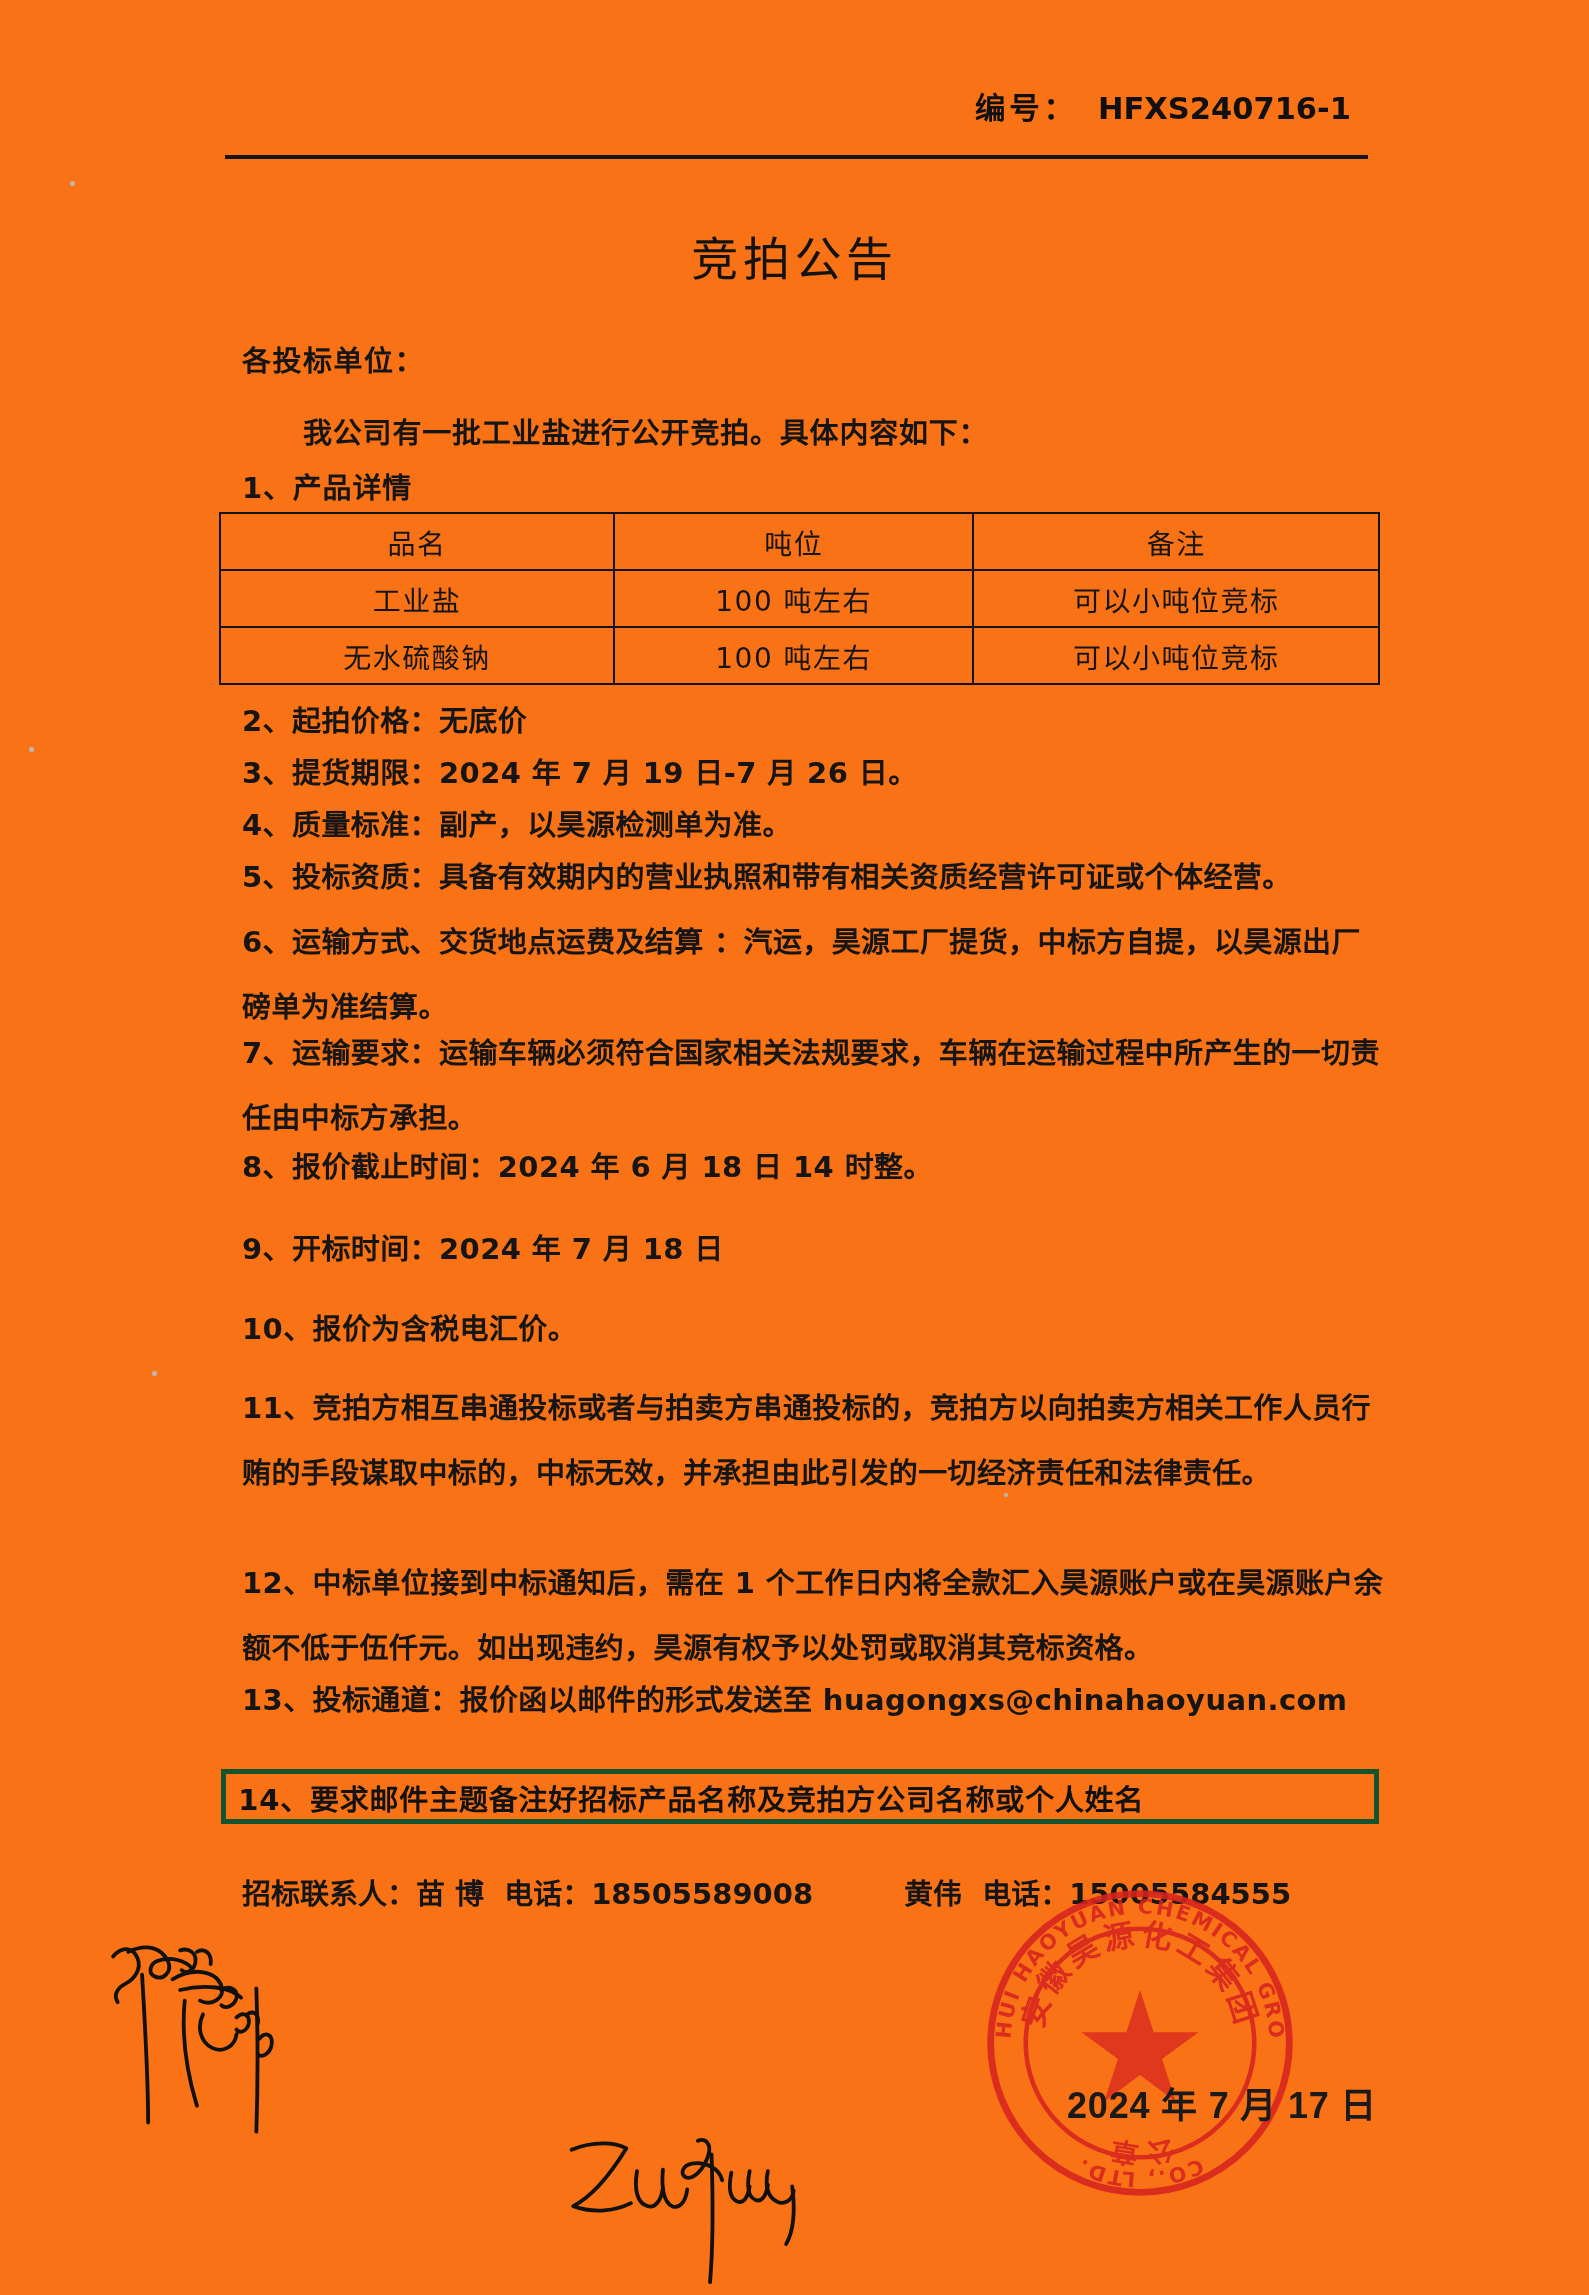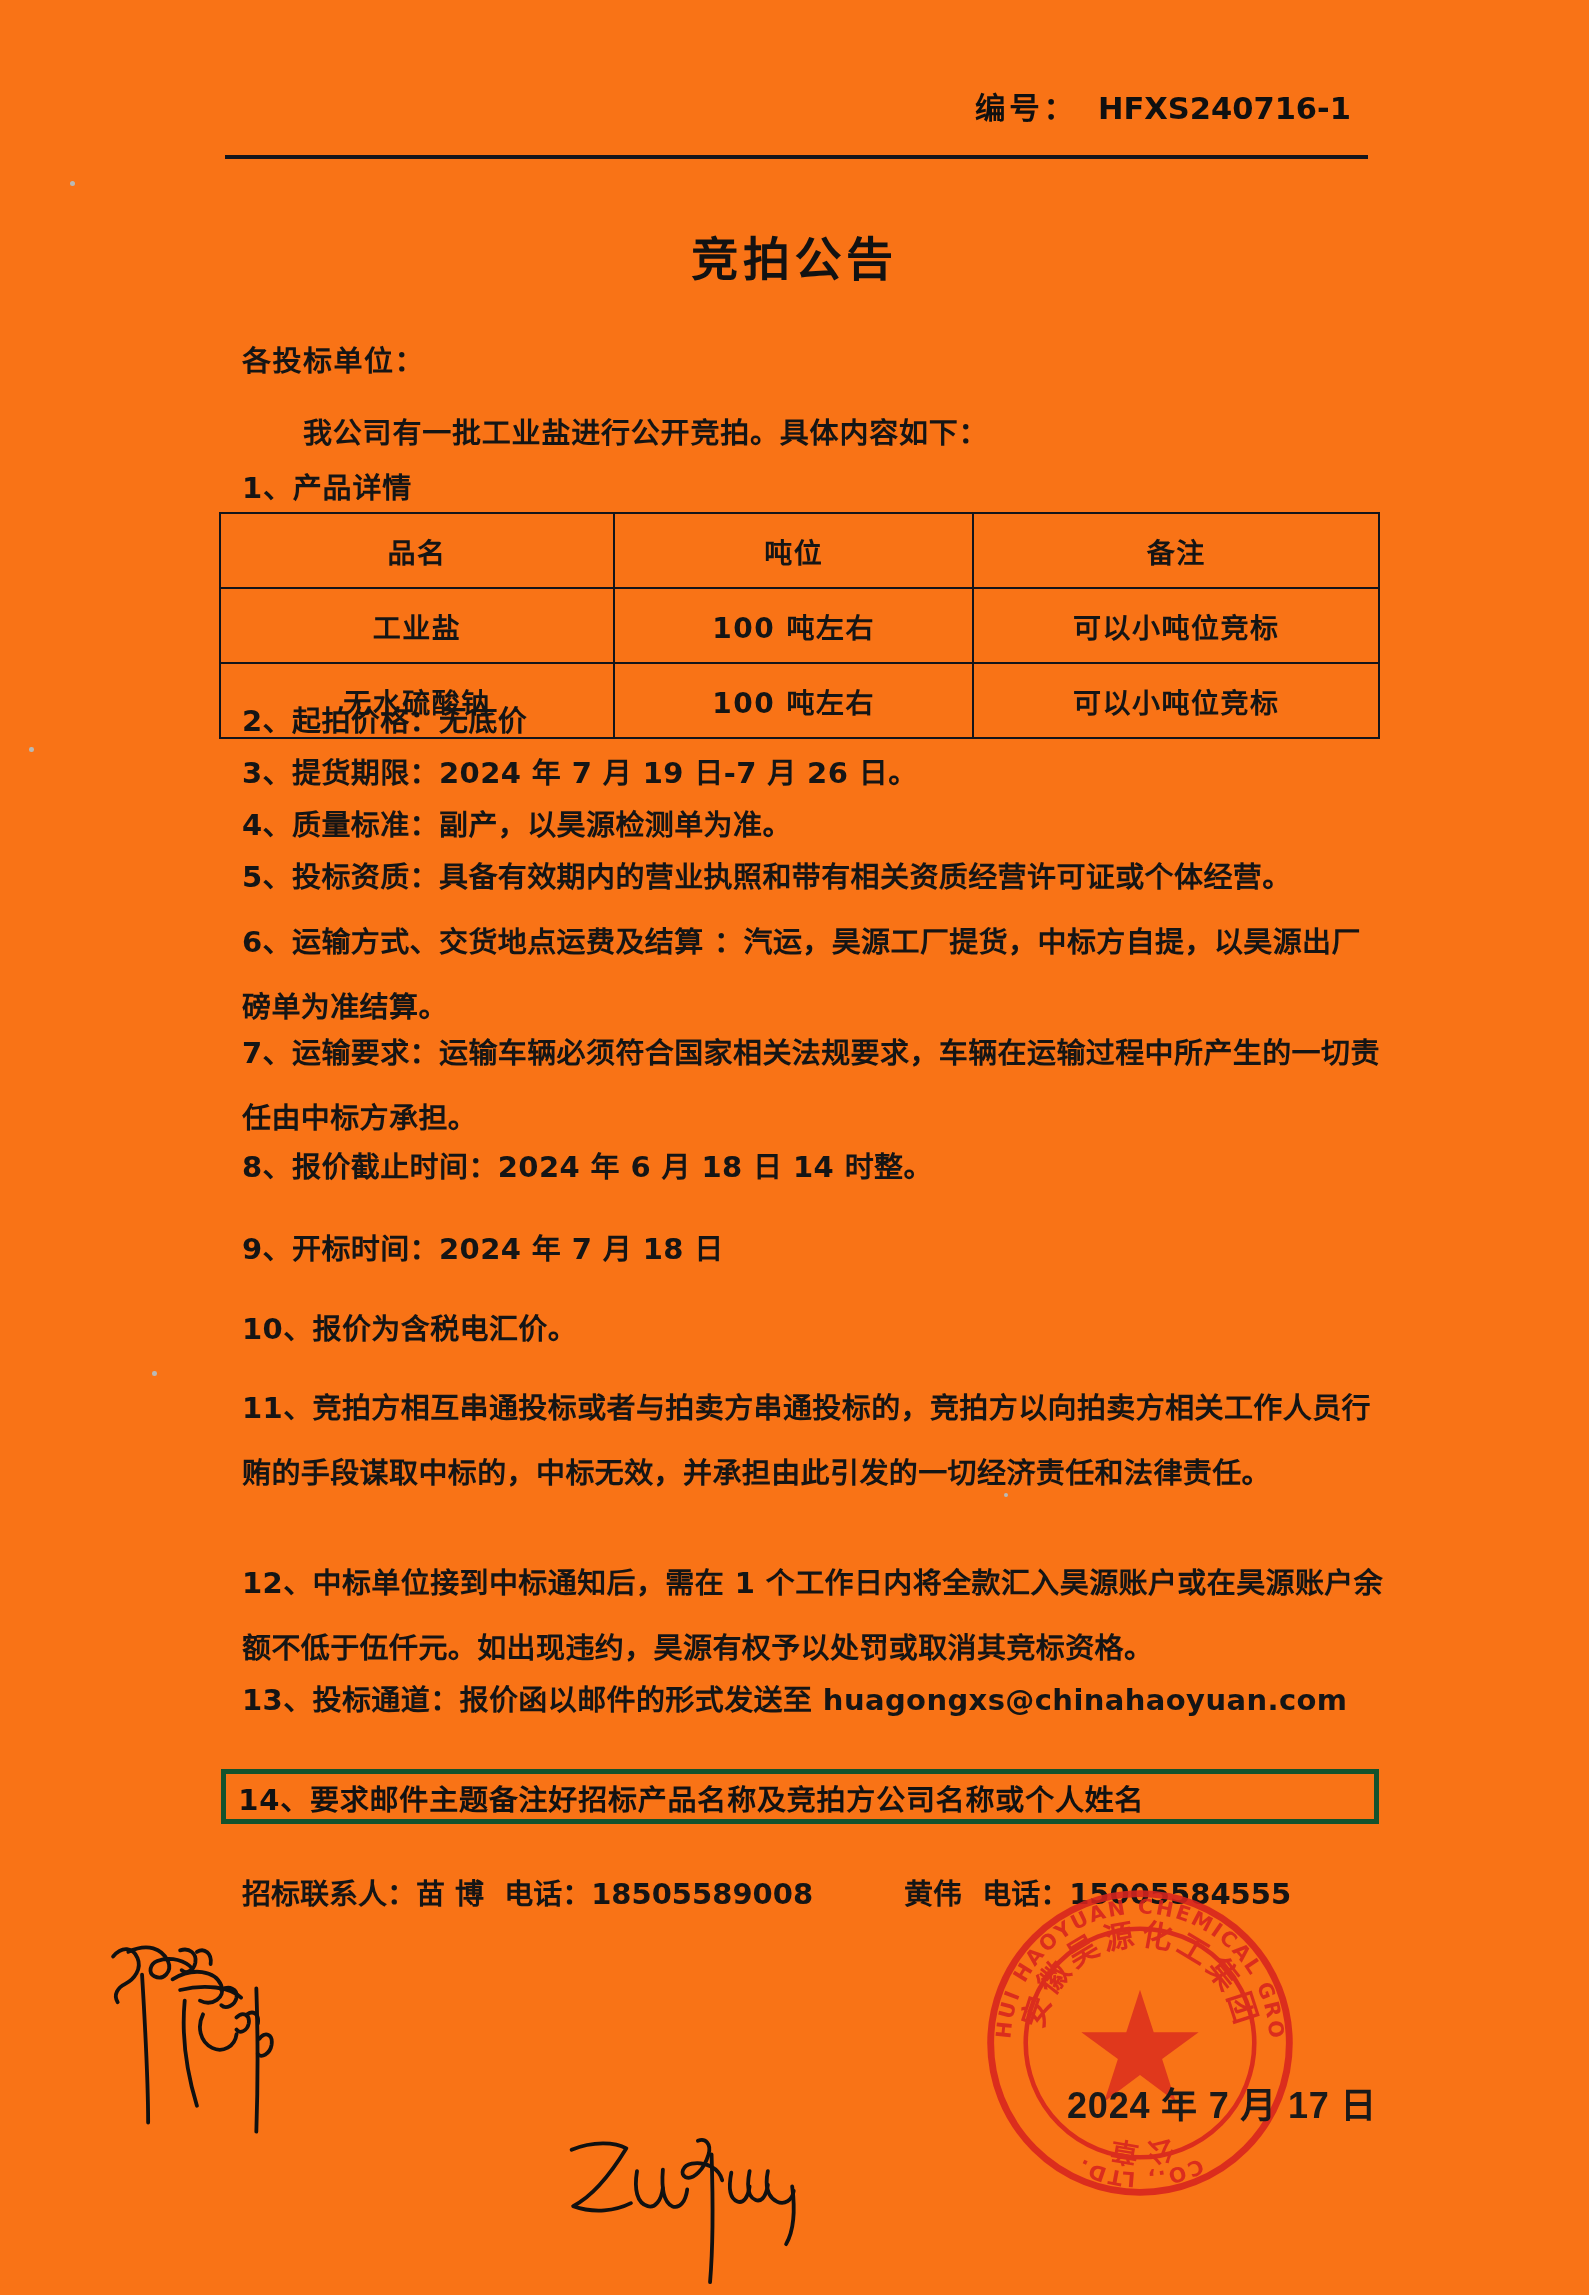--- a/index.html
+++ b/index.html
@@ -44,21 +44,21 @@
   }
 
   
   .doc-title {
     position: absolute;
     left: 0;
     top: 221px;
     width: 1589px;
     text-align: center;
     font-family: "DejaVu Sans", "Liberation Sans", sans-serif;
-    font-weight: 700;
+    font-weight: 400;
     font-size: 47px;
     letter-spacing: 4.6px;
     color: #121212;
   }
 
   
   .body-text {
     position: absolute;
     font-family: "DejaVu Sans", "Liberation Sans", sans-serif;
     font-weight: 700;
@@ -79,25 +79,25 @@
     width: 1161px;
     border-collapse: collapse;
     table-layout: fixed;
   }
   .product-table td, .product-table th {
     border: 2.3px solid #13141a;
     height: 55px;
     text-align: center;
     vertical-align: middle;
     font-family: "DejaVu Sans", "Liberation Sans", sans-serif;
-    font-weight: 700;
+    font-weight: 400;
     font-size: 28px;
     color: #151515;
     letter-spacing: 1.5px;
-    padding: 9px;
+    padding: 0;
   }
   .product-table col.c1 { width: 34%; }
   .product-table col.c2 { width: 31%; }
   .product-table col.c3 { width: 35%; }
 
   
   .clause {
     position: absolute;
     left: 242px;
     width: 1143px;

